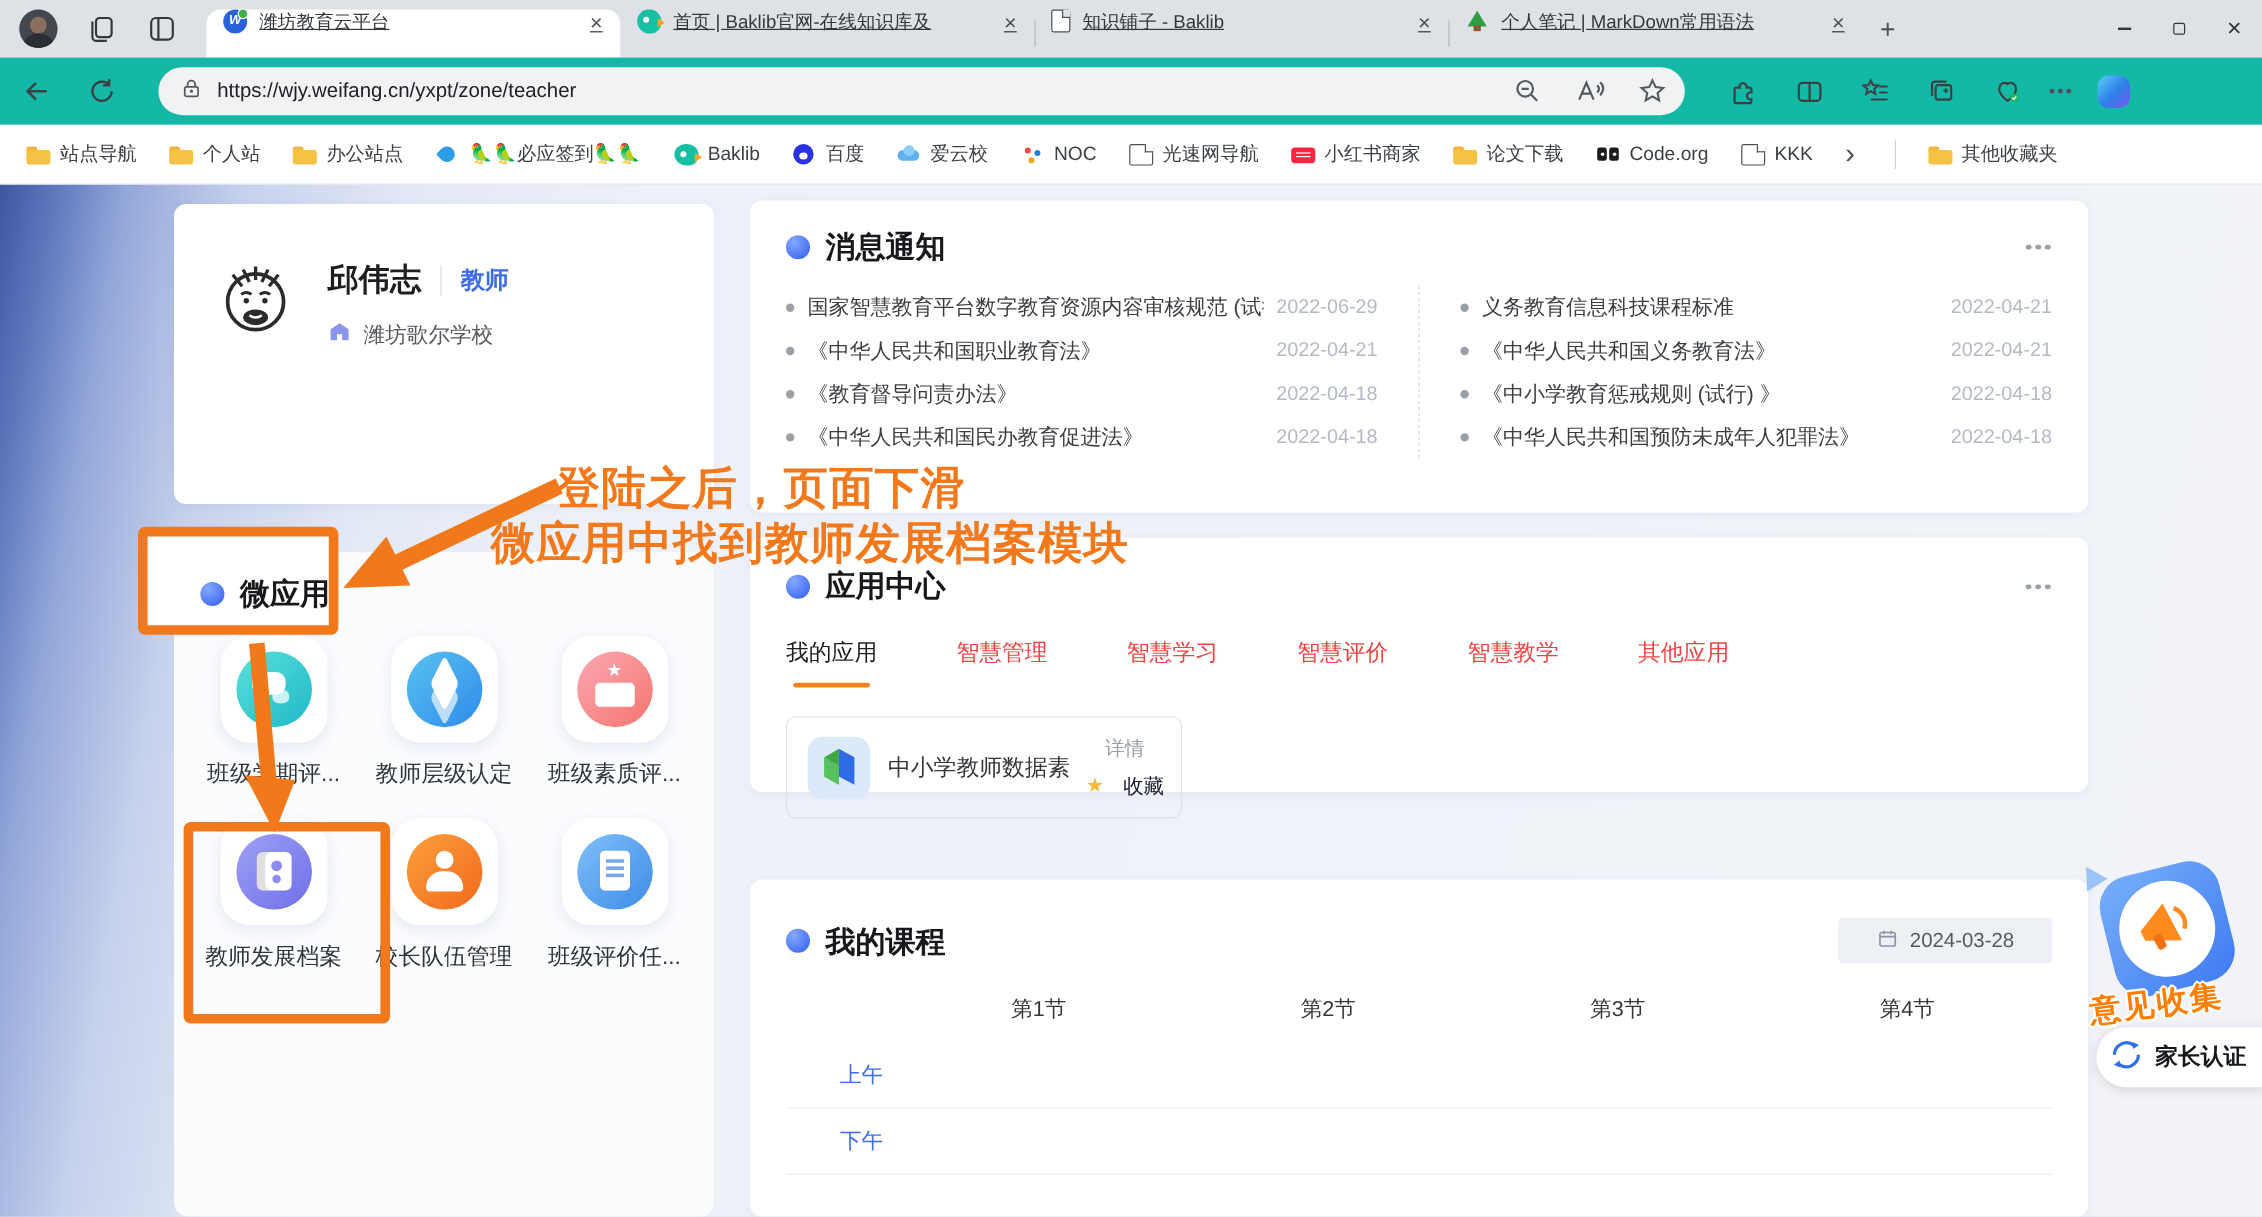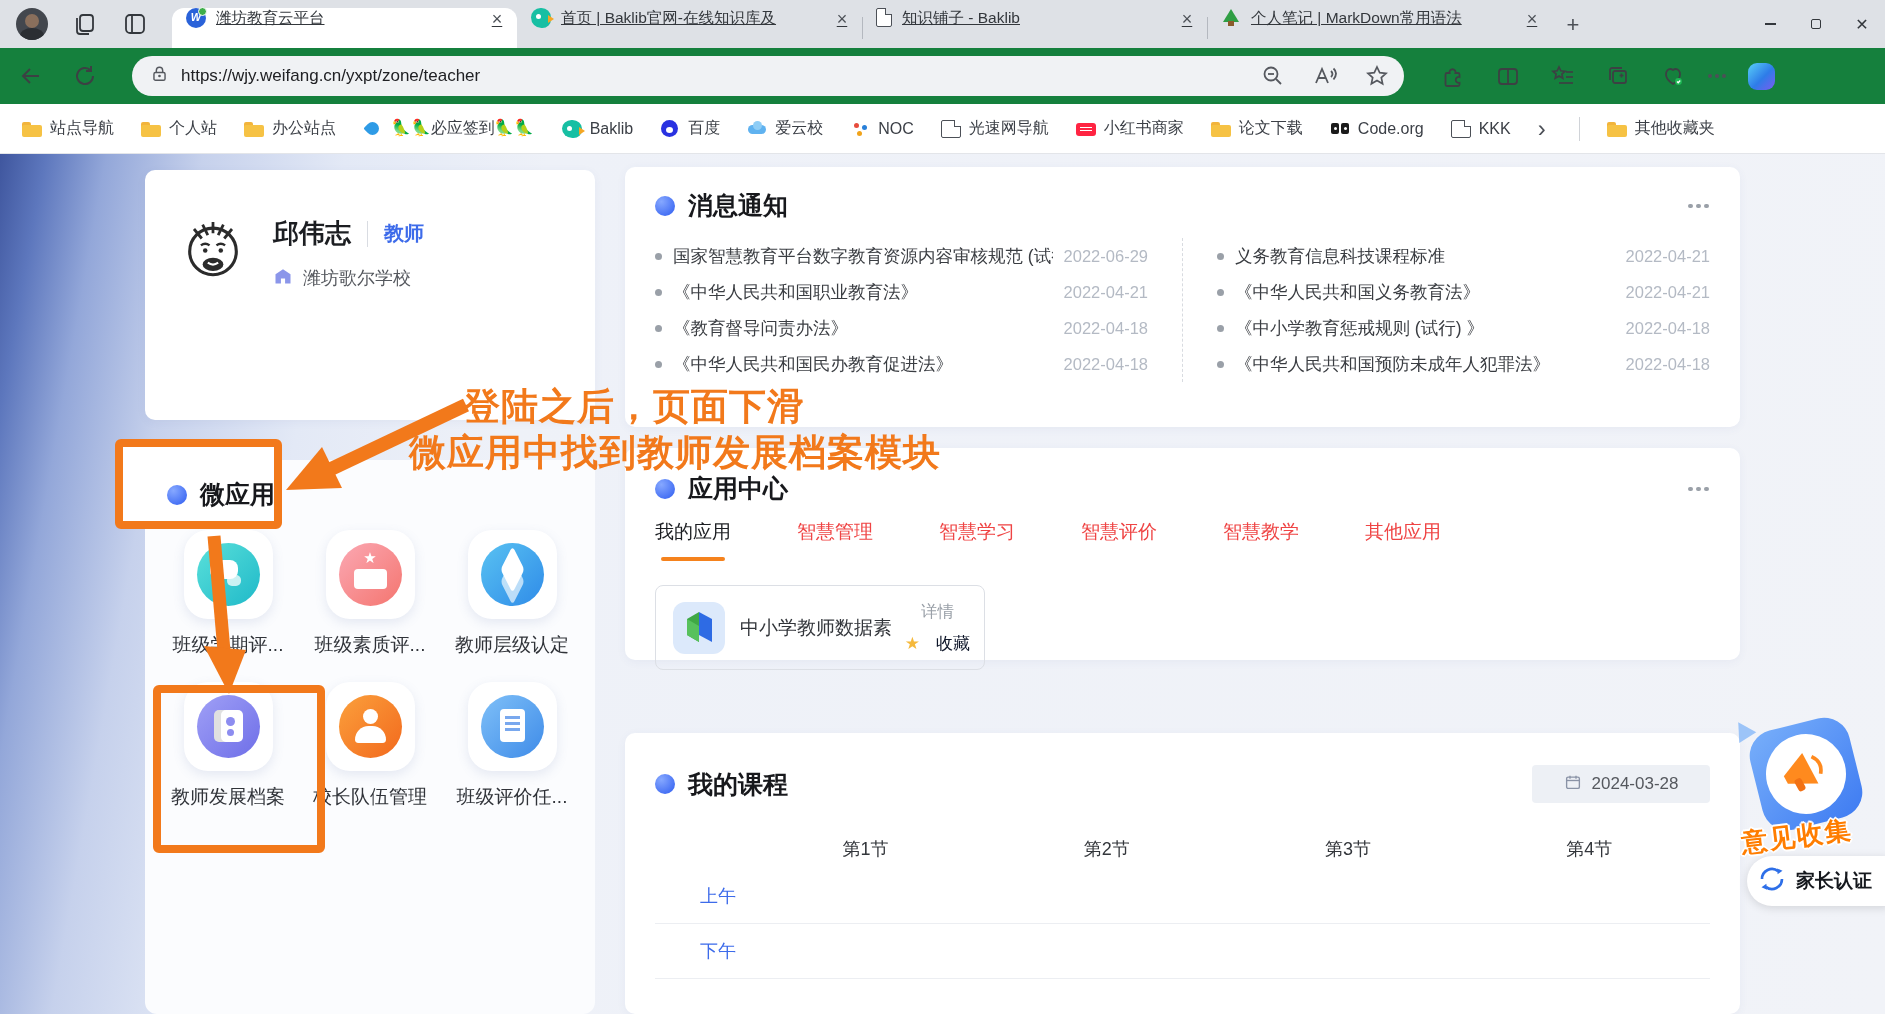--- a/index.html
+++ b/index.html
@@ -48,21 +48,21 @@
   .fv-tree::after { content:""; position:absolute; left:7px; top:13px; width:6px; height:5px; background:#8a5a2b; }
   .newtab { width:30px; height:30px; margin:4px 0 0 6px; font-size:22px; color:#4c5057; text-align:center;
     line-height:28px; border-radius:6px; flex:none; }
   .winctl { margin-left:auto; display:flex; height:48px; }
   .wbtn { width:46px; height:48px; display:flex; align-items:center; justify-content:center;
     color:#33373c; font-size:16px; }
   .wbtn .bar { width:11px; height:1.6px; background:#33373c; }
   .wbtn .sq { width:10px; height:10px; border:1.6px solid #33373c; border-radius:2px; }
 
   
-  .navbar { position:absolute; top:48px; left:0; right:0; height:56px; background:#15803d;
+  .navbar { position:absolute; top:48px; left:0; right:0; height:56px; background:#14b8a6;
     display:flex; align-items:center; }
   .nav-ic { width:26px; height:26px; flex:none; }
   .urlpill { margin-left:34px; width:1272px; height:40px; background:#f0f2f4; border-radius:20px;
     display:flex; align-items:center; padding:0 14px 0 18px; }
   .url-text { margin-left:12px; font-size:17px; color:#202124; flex:1; }
   .pill-icons { display:flex; gap:26px; align-items:center; }
   .nav-right { display:flex; gap:29px; align-items:center; margin-left:36px; }
   .copilot { width:27px; height:27px; border-radius:9px;
     background:linear-gradient(135deg,#59d0f8 0%,#2e7ce8 55%,#7b5cf0 100%); }
   .moredots, .moredots::before, .moredots::after { width:4px; height:4px; border-radius:50%; background:#4c5057; }
@@ -184,41 +184,41 @@
 
   
   .anno { position:absolute; z-index:30; font-weight:bold; color:#f2791b; font-size:37px;
     white-space:nowrap; letter-spacing:1px; }
   .anno1 { left:463px; top:228px; }
   .anno2 { left:409px; top:274px; }
   .arrows { position:absolute; left:0; top:0; width:1885px; height:860px; z-index:29; pointer-events:none; }
 
   
   .appcenter-card { left:625px; top:294px; width:1115px; height:212px; padding:24px 30px; }
-  .ac-tabs { display:flex; gap:66px; margin-top:14px; }
+  .ac-tabs { display:flex; gap:66px; margin-top:26px; }
   .ac-tab { font-size:19px; color:#ef4444; }
   .ac-tab .lbl { display:block; }
   .ac-tab.active { color:#1c1e22; }
   .ac-tab .underline { display:none; width:64px; height:4px; border-radius:2px; background:#f5821d;
     margin:12px auto 0; }
   .ac-tab.active .underline { display:block; }
   .ac-appcard { margin-top:24px; width:330px; height:85px; border:1px solid #dcdfe5; border-radius:8px;
     display:flex; align-items:center; padding:0 14px 0 16px; gap:14px; }
   .ac-logo { width:54px; height:54px; flex:none; }
   .ac-name { font-size:19px; color:#33363b; flex:1; white-space:nowrap; overflow:hidden; }
   .ac-right { display:flex; flex-direction:column; align-items:center; gap:9px; flex:none; }
   .ac-detail { font-size:16.5px; color:#9aa0a8; }
   .ac-fav { display:flex; align-items:center; gap:16px; font-size:17px; color:#0f172a; }
   .fav-star::before { content:"★"; color:#f5b93c; font-size:17px; }
 
   
   .courses-card { left:625px; top:579px; width:1115px; height:281px; padding:32px 30px; }
   .date-pill { margin-left:auto; width:178px; height:38px; background:#edf0f5; border-radius:4px;
     display:flex; align-items:center; justify-content:center; gap:10px; font-size:17px; color:#55585e; }
-  .course-cols { display:flex; margin:26px 0 0 90px; height:40px; align-items:center; }
+  .course-cols { display:flex; margin:26px 0 0 90px; height:40px; align-items:flex-start; }
   .course-col { flex:1; text-align:center; font-size:18px; color:#33363b; }
   .course-rows { }
   .course-row { height:55px; display:flex; align-items:center; padding-left:45px;
     border-bottom:1px solid #eceef2; font-size:18px; color:#3d6bea; }
 
   
   .fb-widget { position:absolute; left:1727px; top:561px; width:158px; height:141px; z-index:31; }
   .fb-tri { position:absolute; left:6px; top:6px; width:0; height:0; border-left:10px solid transparent;
     border-right:10px solid transparent; border-bottom:18px solid #9cc4f8; transform:rotate(-32deg); }
   .fb-square { position:absolute; left:28px; top:8px; width:102px; height:102px; border-radius:26px;
@@ -477,34 +477,34 @@
             <div class="app-tile">
               <span class="app-circle tile-teal">
                 <span style="position:absolute;inset:0" class="glyph-chat"></span>
               </span>
             </div>
             <span class="app-label">班级学期评...</span>
           </div>
 
           <div class="app-cell">
             <div class="app-tile">
+              <span class="app-circle tile-blue">
+                <span style="position:absolute;inset:0" class="glyph-layers"></span>
+              </span>
+            </div>
+            <span class="app-label">教师层级认定</span>
+          </div>
+
+          <div class="app-cell">
+            <div class="app-tile">
               <span class="app-circle tile-pink">
                 <span style="position:absolute;inset:0" class="glyph-starbox"></span>
               </span>
             </div>
             <span class="app-label">班级素质评...</span>
-          </div>
-
-          <div class="app-cell">
-            <div class="app-tile">
-              <span class="app-circle tile-blue">
-                <span style="position:absolute;inset:0" class="glyph-layers"></span>
-              </span>
-            </div>
-            <span class="app-label">教师层级认定</span>
           </div>
 
           <div class="app-cell">
             <div class="app-tile">
               <span class="app-circle tile-purple">
                 <span style="position:absolute;inset:0" class="glyph-book"></span>
               </span>
             </div>
             <span class="app-label">教师发展档案</span>
           </div>

